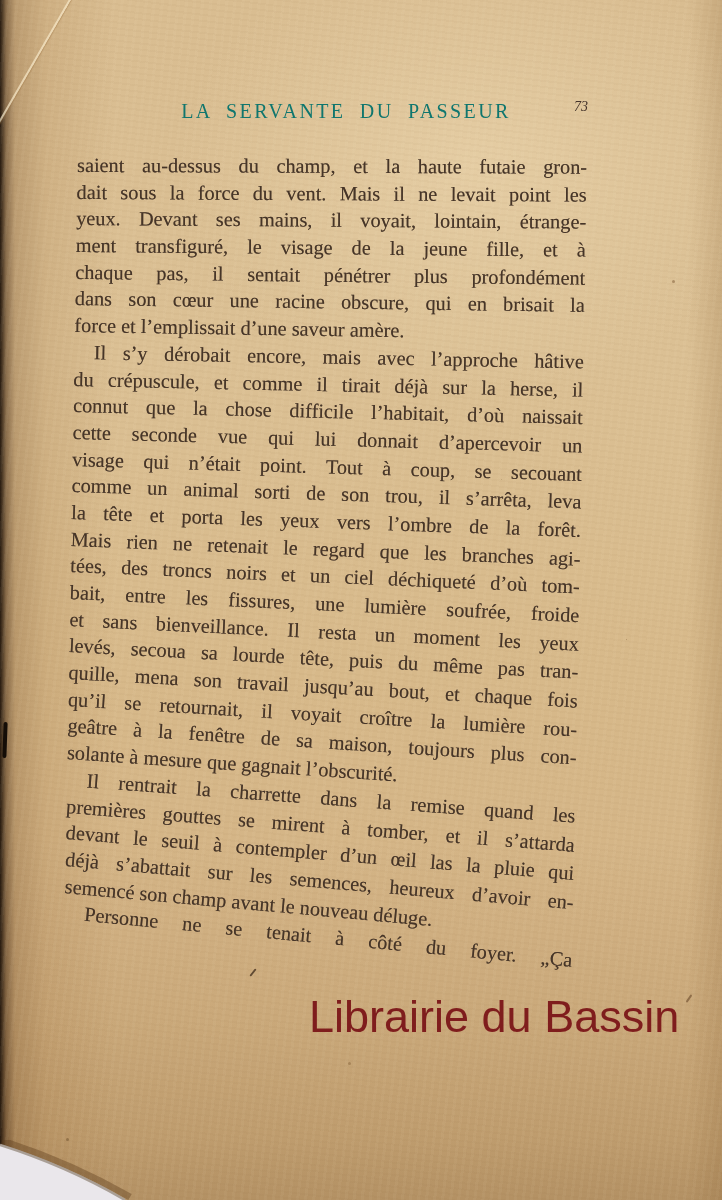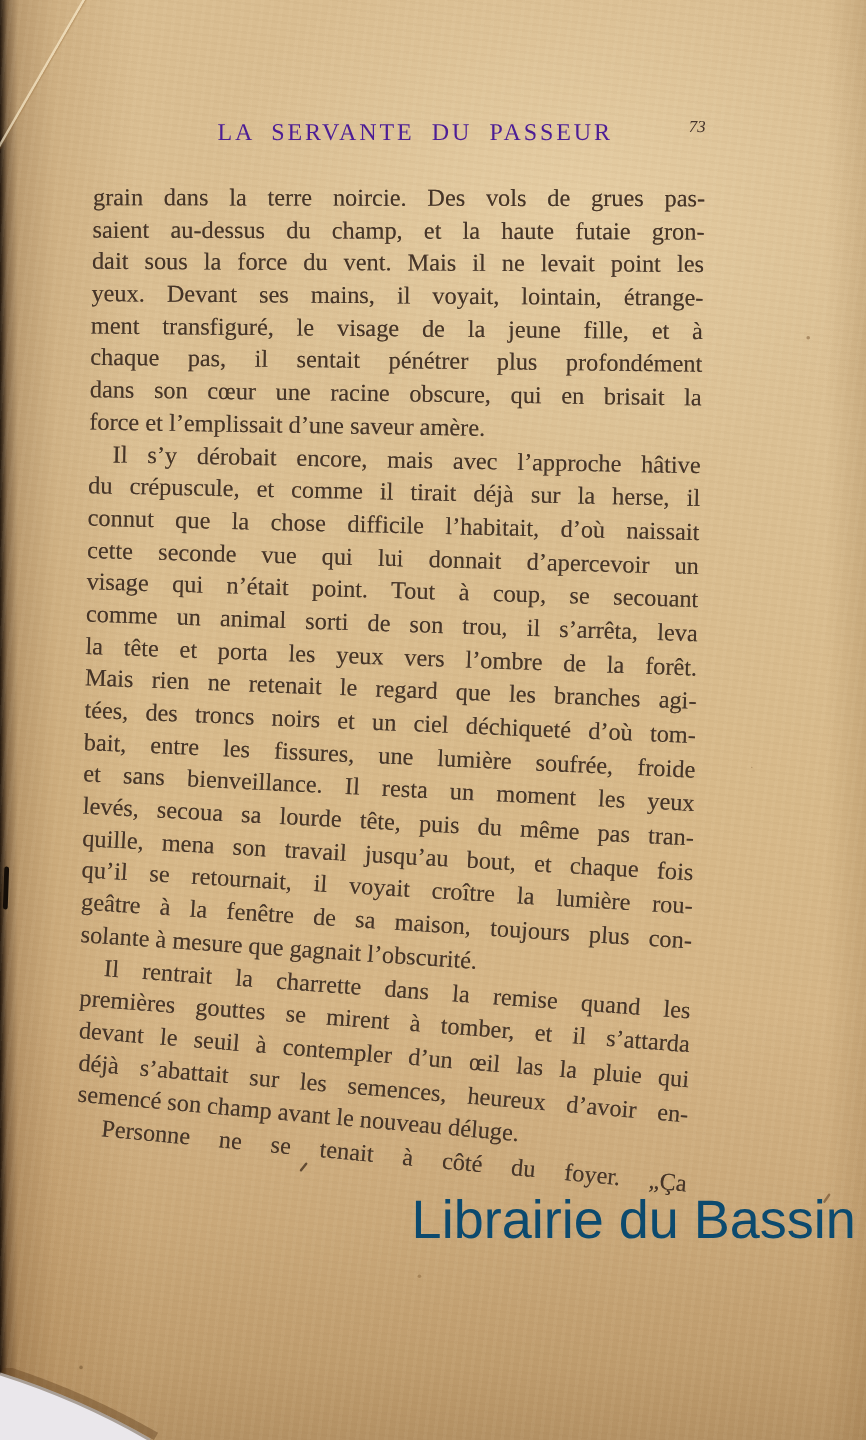--- a/index.html
+++ b/index.html
@@ -47,42 +47,42 @@
   }
   .stray-mark{position:absolute;width:2px;height:9px;border-radius:1px;}
   #mark-a{left:252px;top:968px;background:rgba(60,42,26,0.75);transform:rotate(38deg);}
   #mark-b{left:688px;top:994px;background:rgba(96,64,34,0.55);transform:rotate(34deg);}
 
   
   #header{position:absolute;left:78px;top:100px;width:510px;height:28px;color:#4a392c;}
   #running-title{
     display:block;text-align:center;padding-left:26px;
     font-size:20px;letter-spacing:2.4px;word-spacing:7px;
-    color:#4c1d95;
+    color:#0f766e;
   }
   #page-number{
     position:absolute;right:0;top:-1px;font-style:italic;font-size:14px;color:#44332a;
   }
 
   
   #body-text{position:absolute;left:78px;top:152px;width:510px;}
   .line{
     height:26.7px;line-height:26.7px;font-size:20.3px;color:#463528;
     text-align:justify;text-align-last:justify;
     transform-origin:0 50%;
     text-shadow:0 0 0.5px rgba(70,53,40,0.55);
   }
   .line.pstart{text-indent:20px;}
   .line.pend{text-align-last:left;}
 
   
   #watermark{
-    position:absolute;left:343px;top:991px;
+    position:absolute;left:309px;top:991px;
     font-family:"Liberation Sans","DejaVu Sans",sans-serif;
-    font-size:45px;font-weight:400;color:#0c4a6e;letter-spacing:0px;white-space:nowrap;
+    font-size:45px;font-weight:400;color:#7f1d1d;letter-spacing:0px;white-space:nowrap;
   }
 
   
   #corner-svg{position:absolute;left:0;bottom:0;}
 </style>
 </head>
 <body>
 
 <div id="photo">
   <div id="paper"></div>
@@ -92,21 +92,20 @@
   <div id="specks"></div>
   <div id="mark-a" class="stray-mark"></div>
   <div id="mark-b" class="stray-mark"></div>
 
   <div id="header">
     <span id="running-title">LA SERVANTE DU PASSEUR</span>
     <span id="page-number">73</span>
   </div>
 
   <div id="body-text">
-      <div class="line" style="transform: translateX(-0.45px) rotate(0.093deg);">grain dans la terre noircie. Des vols de grues pas-</div>
       <div class="line" style="transform: translateX(-0.9px) rotate(0.192deg);">saient au-dessus du champ, et la haute futaie gron-</div>
       <div class="line" style="transform: translateX(-1.35px) rotate(0.297deg);">dait sous la force du vent. Mais il ne levait point les</div>
       <div class="line" style="transform: translateX(-1.8px) rotate(0.408deg);">yeux. Devant ses mains, il voyait, lointain, étrange-</div>
       <div class="line" style="transform: translateX(-2.25px) rotate(0.525deg);">ment transfiguré, le visage de la jeune fille, et à</div>
       <div class="line" style="transform: translateX(-2.7px) rotate(0.648deg);">chaque pas, il sentait pénétrer plus profondément</div>
       <div class="line" style="transform: translateX(-3.15px) rotate(0.777deg);">dans son cœur une racine obscure, qui en brisait la</div>
       <div class="line pend" style="transform: translateX(-3.6px) rotate(0.912deg);">force et l’emplissait d’une saveur amère.</div>
       <div class="line pstart" style="transform: translateX(-4.05px) rotate(1.053deg);">Il s’y dérobait encore, mais avec l’approche hâtive</div>
       <div class="line" style="transform: translateX(-4.5px) rotate(1.2deg);">du crépuscule, et comme il tirait déjà sur la herse, il</div>
       <div class="line" style="transform: translateX(-4.95px) rotate(1.353deg);">connut que la chose difficile l’habitait, d’où naissait</div>

